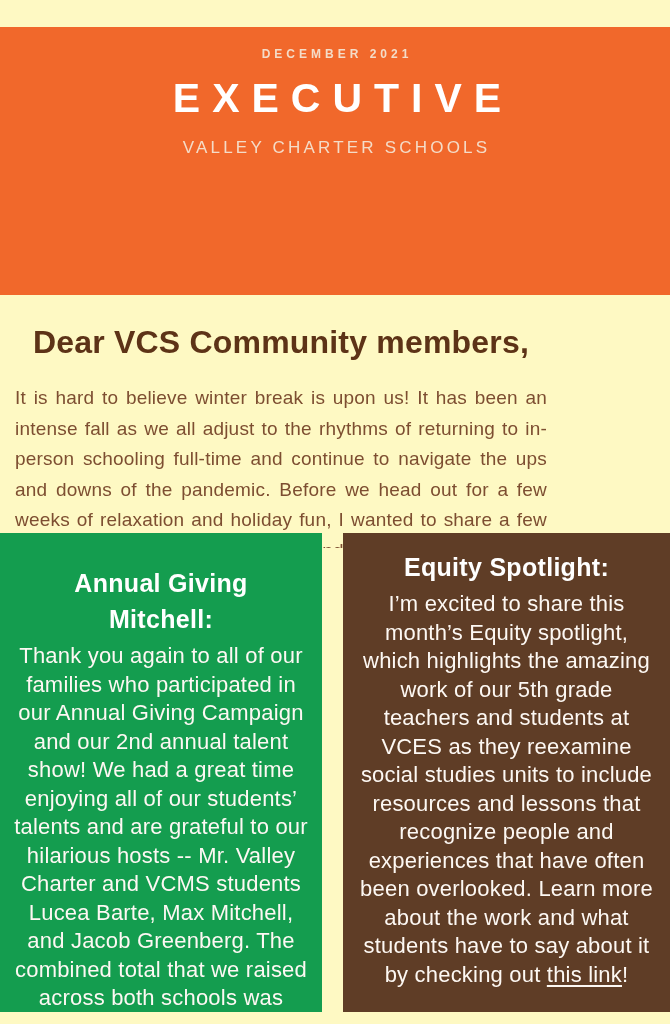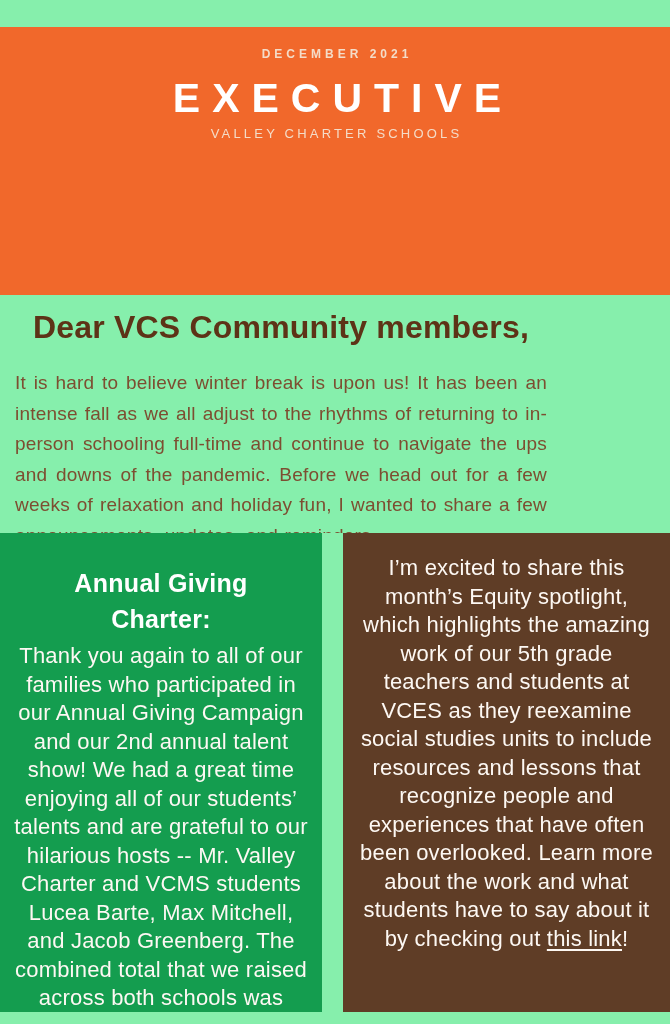--- a/index.html
+++ b/index.html
@@ -5,21 +5,21 @@
   html, body { margin: 0; padding: 0; }
   body {
     width: 670px; height: 1024px;
     background: #ffffff;
     font-family: "Liberation Sans", sans-serif;
     -webkit-font-smoothing: antialiased;
   }
   .page {
     position: relative;
     width: 670px; height: 1024px;
-    background: #86efac;
+    background: #fef9c3;
     overflow: hidden;
   }
 
   
   .hero {
     position: absolute; top: 27px; left: 0;
     width: 670px; height: 268px;
     background: #F1682B;
     text-align: center;
     color: #ffffff;
@@ -36,31 +36,32 @@
   .hero-title {
     margin-top: 12px;
     font-size: 41px;
     font-weight: 800;
     line-height: 50px;
     letter-spacing: 12px;
     padding-left: 16px; 
     color: #ffffff;
   }
   .hero-sub {
-    font-size: 13px;
+    margin-top: 14px;
+    font-size: 17px;
     font-weight: 500;
     line-height: 21px;
     letter-spacing: 3.2px;
     padding-left: 3px;
     color: #F4DCC8;
   }
 
   
   .intro {
-    position: absolute; top: 295px; left: 0;
+    position: absolute; top: 310px; left: 0;
     width: 562px; height: 238px;
     overflow: hidden;
   }
   .intro-heading {
     margin: 14px 0 0;
     text-align: center;
     font-size: 32px;
     font-weight: 800;
     letter-spacing: 0.2px;
     color: #5D3317;
@@ -140,24 +141,25 @@
   <section class="intro">
     <h1 class="intro-heading">Dear VCS Community members,</h1>
     <p class="intro-body">It is hard to believe winter break is upon us! It has been an intense fall as we all adjust to the rhythms of returning to in-person schooling full-time and continue to navigate the ups and downs of the pandemic. Before we head out for a few weeks of relaxation and holiday fun, I wanted to share a few announcements, updates, and reminders.</p>
   </section>
 
   <section class="columns">
 
     <article class="panel panel-green">
       <h2 class="panel-heading">
         <div>Annual Giving</div>
-        <div>Charter:</div>
+        <div>Mitchell:</div>
       </h2>
       <p class="panel-body">Thank you again to all of our families who participated in our Annual Giving Campaign and our 2nd annual talent show! We had a great time enjoying all of our students’ talents and are grateful to our hilarious hosts -- Mr. Valley Charter and VCMS students Lucea Barte, Max Mitchell, and Jacob Greenberg. The combined total that we raised across both schools was almost $100,000!! Thank you for your generosity and commitment to our students.</p>
     </article>
 
     <article class="panel panel-brown">
+      <h2 class="panel-heading">Equity Spotlight:</h2>
       <p class="panel-body"><span>I’m excited to share this month’s Equity spotlight, which highlights the amazing work of our 5th grade teachers and students at VCES as they reexamine social studies units to include resources and lessons that recognize people and experiences that have often been overlooked. Learn more about the work and what students have to say about it by checking out </span><a class="inline-link">this link</a><span>!</span></p>
     </article>
 
   </section>
 
 </div>
 
 </body></html>

